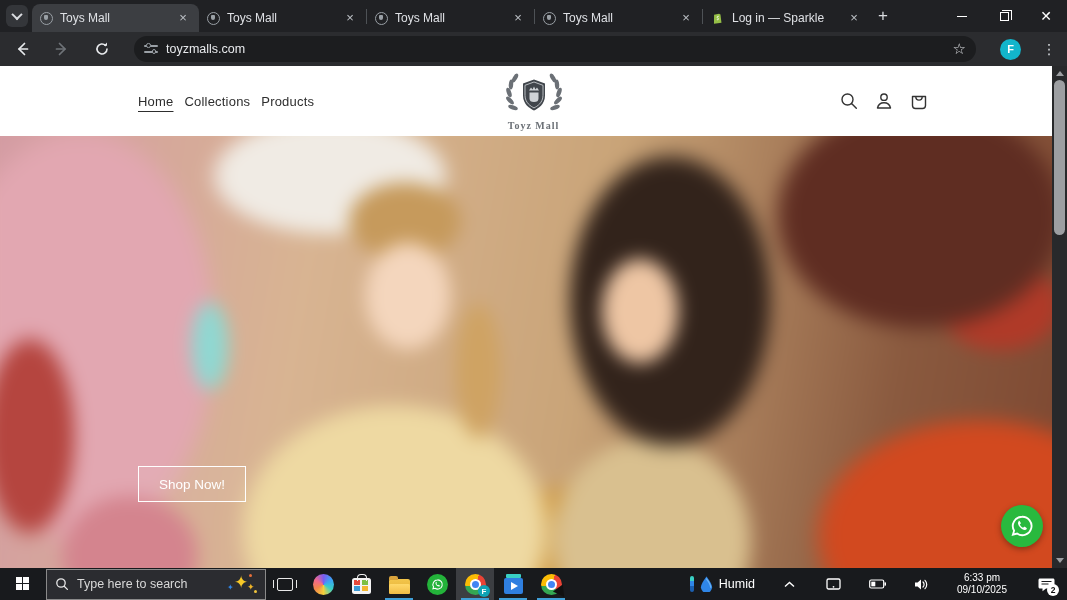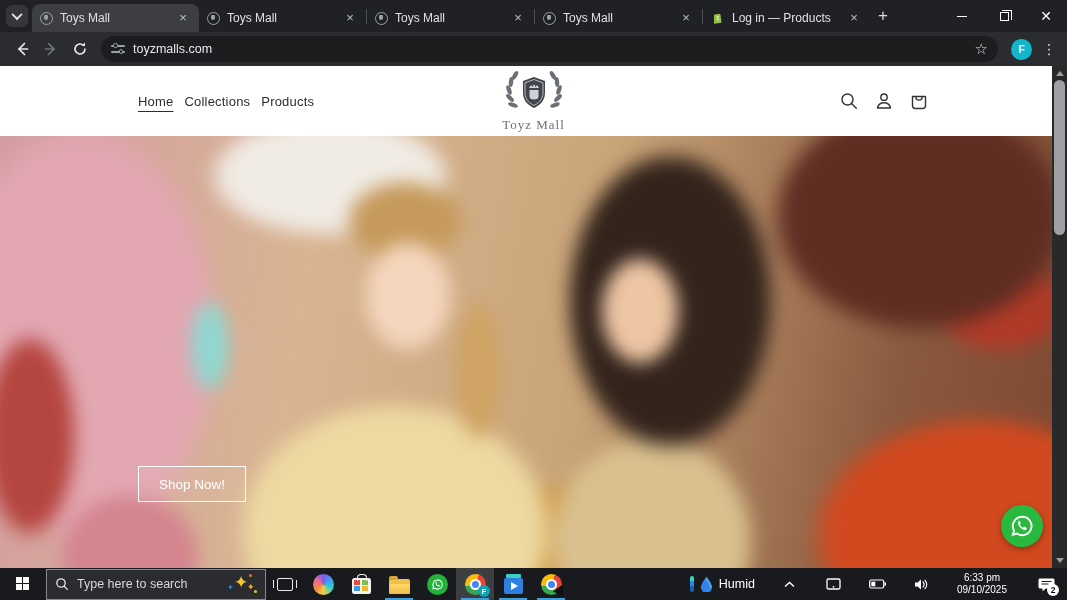--- a/index.html
+++ b/index.html
@@ -27,21 +27,21 @@
     line-height:25px; border-radius:50%; cursor:pointer; }
   .win-controls { position:absolute; right:0; top:0; height:32px; display:flex; }
   .win-btn { width:42px; height:32px; display:flex; align-items:center; justify-content:center; color:#fff; cursor:pointer; }
   .glyph-min { width:10px; height:1px; background:#fff; display:block; }
   .glyph-restore { width:9px; height:9px; border:1px solid #fff; position:relative; background:#202124; }
   .glyph-restore::before { content:""; position:absolute; left:1px; top:-3px; width:9px; height:9px; border:1px solid #fff;
     border-left:none; border-bottom:none; }
   .glyph-close { font-size:14px; line-height:1; }
 
   
-  .toolbar { height:34px; background:#2b2c2f; display:flex; align-items:center; padding:0 8px; gap:1px; }
+  .toolbar { height:34px; background:#2b2c2f; display:flex; align-items:center; padding:0 8px; gap:12px; }
   .nav-btn { width:28px; height:28px; display:flex; align-items:center; justify-content:center; border-radius:50%; cursor:pointer; }
   .urlbar { flex:1; height:26px; margin:0 6px; background:#1c1d1f; border-radius:13px; display:flex; align-items:center;
     padding:0 10px; gap:8px; }
   .url-text { color:#e8eaed; font-size:12.5px; flex:1; }
   .siteinfo { width:14px; height:14px; position:relative; flex:none; }
   .siteinfo span { position:absolute; left:0; right:0; height:1.6px; background:#9aa0a6; border-radius:2px; }
   .siteinfo span:nth-child(1){ top:3px; } .siteinfo span:nth-child(2){ top:9px; }
   .siteinfo i { position:absolute; width:4.5px; height:4.5px; border-radius:50%; background:#1c1d1f; border:1.6px solid #9aa0a6; }
   .siteinfo i:nth-child(3){ left:2px; top:1px; } .siteinfo i:nth-child(4){ right:2px; top:7px; }
   .star { color:#dadce0; font-size:15px; }
@@ -49,21 +49,21 @@
     display:flex; align-items:center; justify-content:center; margin:0 6px; cursor:pointer; }
   .kebab { color:#dadce0; font-size:14px; letter-spacing:0; width:20px; text-align:center; cursor:pointer; }
 
   
   .page { position:relative; width:1067px; height:502px; background:#fff; overflow:hidden; }
   .site-header { height:70px; display:flex; align-items:center; padding:0 138px; position:relative; background:#fff; }
   .main-nav { display:flex; gap:11px; font-size:13px; color:#2e2e2e; letter-spacing:.2px; }
   .main-nav a { color:#2e2e2e; text-decoration:none; cursor:pointer; }
   .main-nav a.active { text-decoration:underline; text-underline-offset:5px; }
   .logo { position:absolute; left:50%; top:50%; transform:translate(-50%,-50%); text-align:center; width:90px; }
-  .logo-text { font-family:"Liberation Serif", serif; font-size:13px; color:#6b7076; letter-spacing:1px; margin-top:-2px; }
+  .logo-text { font-family:"Liberation Serif", serif; font-size:10px; color:#6b7076; letter-spacing:1px; margin-top:-2px;font-weight:bold; }
   .header-icons { margin-left:auto; display:flex; gap:15px; }
   .hicon { width:20px; height:20px; cursor:pointer; }
 
   
   .hero { position:absolute; left:0; top:70px; width:1052px; height:432px; overflow:hidden; background:#c9a478; }
   .hero-art { position:absolute; left:-20px; top:-20px; width:1092px; height:472px; filter:blur(9px);
     background-image:
       radial-gradient(60px 75px at 428px 180px, #f4d6bd 0 68%, transparent 74%),
       radial-gradient(80px 55px at 425px 105px, #c69a5c 0 66%, transparent 74%),
       radial-gradient(32px 95px at 498px 255px, #cfa363 0 66%, transparent 75%),
@@ -182,21 +182,21 @@
     <span class="favicon-toys"></span>
     <span class="title">Toys Mall</span>
     <span class="close">×</span>
   </div>
   <span class="tab-divider"></span>
   <div class="tab">
     <svg class="favicon-shopify" viewBox="0 0 16 16">
       <path d="M3.5 4.2 9.2 3l1.6 1 1.2 9.3-8.6 1.4z" fill="#95bf47"></path>
       <path d="M8.9 6.2c-.9-.3-2 0-2 .9 0 1 1.7 1 1.7 2 0 .8-1.1 1-1.9.7" stroke="#fff" stroke-width="1" fill="none"></path>
     </svg>
-    <span class="title">Log in — Products</span>
+    <span class="title">Log in — Sparkle</span>
     <span class="close">×</span>
   </div>
   <div class="newtab-btn">+</div>
 
   <div class="win-controls">
     <div class="win-btn">
         <span class="glyph-min"></span>
       </div>
     <div class="win-btn">
         <span class="glyph-restore"></span>

